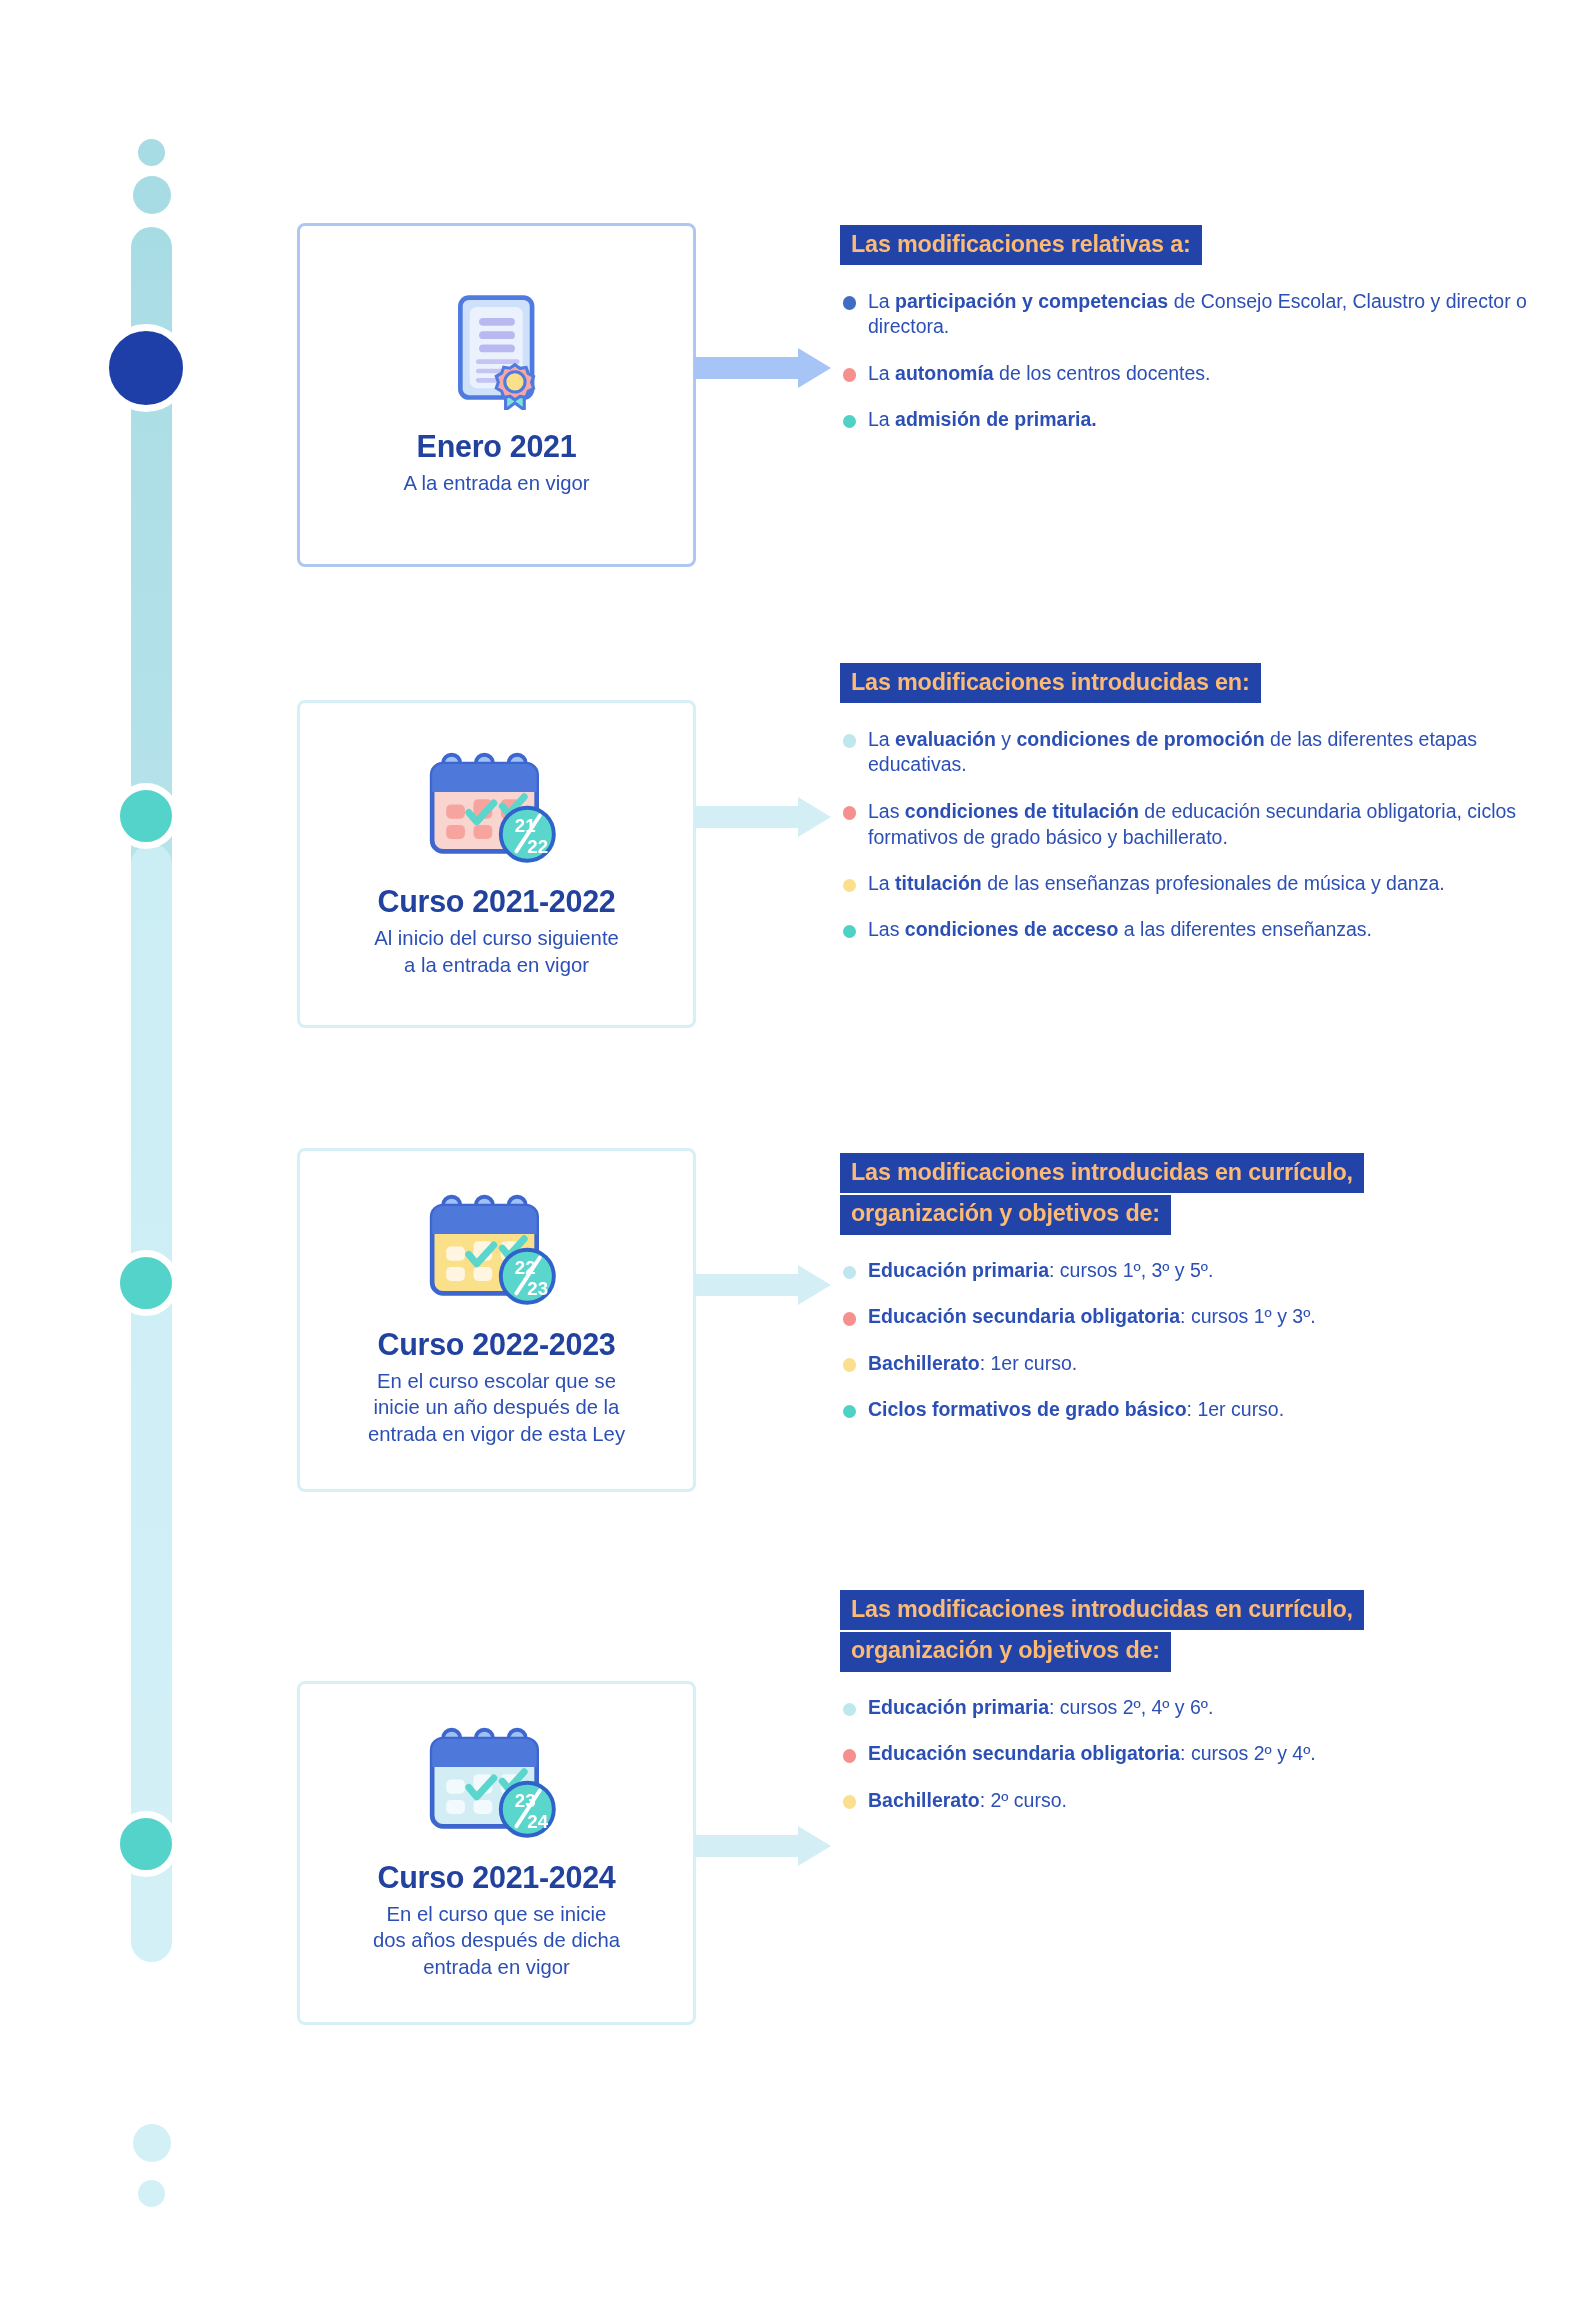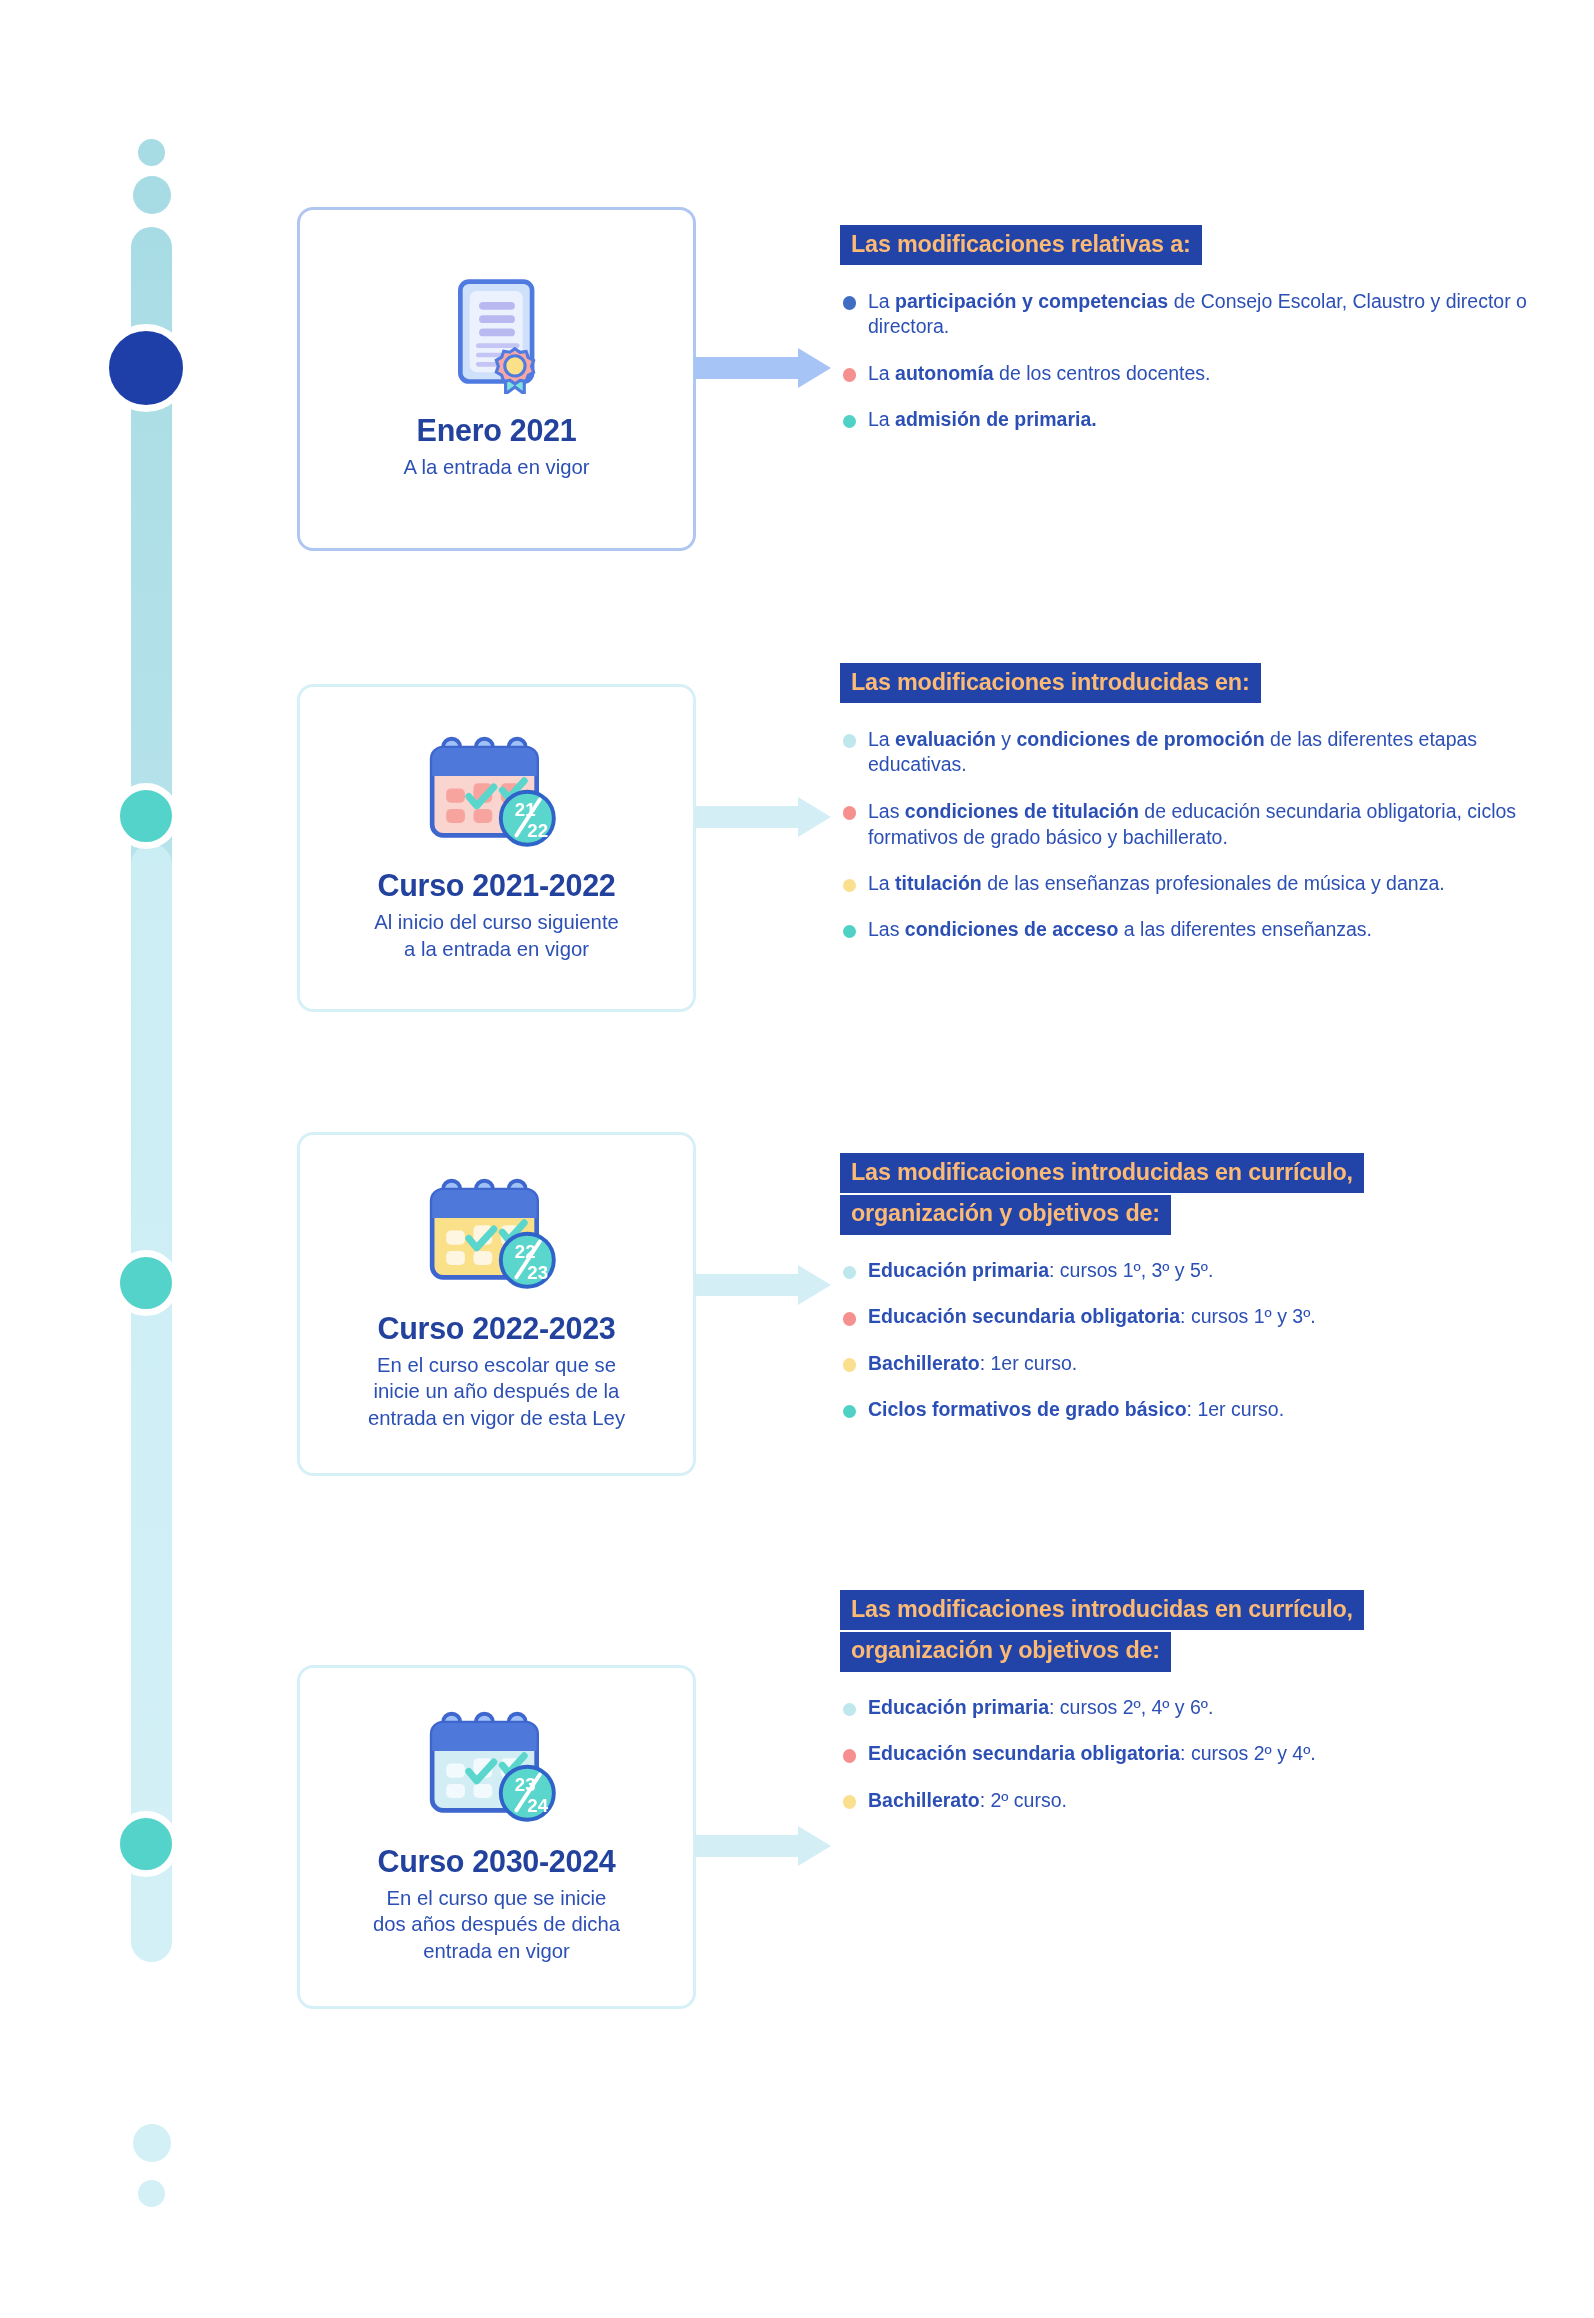--- a/index.html
+++ b/index.html
@@ -18,24 +18,25 @@
 
   .rail-node {
     position: absolute; border-radius: 50%;
     border: 7px solid #ffffff;
   }
 
   
   .card {
     position: absolute;
     background: #ffffff;
-    border-radius: 16px;
+    border-radius: 8px;
     display: flex; flex-direction: column;
     align-items: center; justify-content: center;
     text-align: center;
+    margin-top: 16px;
   }
   .card-title {
     font-size: 30.5px; font-weight: bold; color: #22429E;
     letter-spacing: -0.3px; line-height: 1.05;
   }
   .card-sub {
     font-size: 20.3px; color: #2B4FB5; line-height: 1.32;
     margin-top: 7.8px; font-weight: 400;
   }
 
@@ -210,21 +211,21 @@
         <rect x="98" y="63" width="24" height="18" rx="6"></rect>
       </g>
       <path d="M57 80 l10 12 22-24" fill="none" stroke="#5BD6CC" stroke-width="9" stroke-linecap="round" stroke-linejoin="round"></path>
       <path d="M100 72 l8 10 20-22" fill="none" stroke="#5BD6CC" stroke-width="9" stroke-linecap="round" stroke-linejoin="round"></path>
       <circle cx="132" cy="108" r="34" fill="#5BD6CC" stroke="#2F63C9" stroke-width="5"></circle>
       <text x="116" y="105" font-family="Liberation Sans, sans-serif" font-size="24" font-weight="bold" fill="#ffffff">23</text>
       <line x1="148" y1="84" x2="118" y2="130" stroke="#ffffff" stroke-width="5" stroke-linecap="round"></line>
       <text x="132" y="132" font-family="Liberation Sans, sans-serif" font-size="24" font-weight="bold" fill="#ffffff">24</text>
     </svg>
   </span>
-  <div class="card-title" style="margin-top:15.6px;">Curso 2030-2024</div>
+  <div class="card-title" style="margin-top:15.6px;">Curso 2021-2024</div>
   <div class="card-sub" style="white-space:pre-line;">En el curso que se inicie
 dos años después de dicha
 entrada en vigor</div>
 </div>
 
 <div class="arrow" style="left:694px; top:1835px; width:137px;">
   <div class="shaft" style="width:109px; background:#D4EEF6;"></div>
   <div class="head" style="left:104px; border-left:33px solid #D4EEF6;"></div>
 </div>
 

